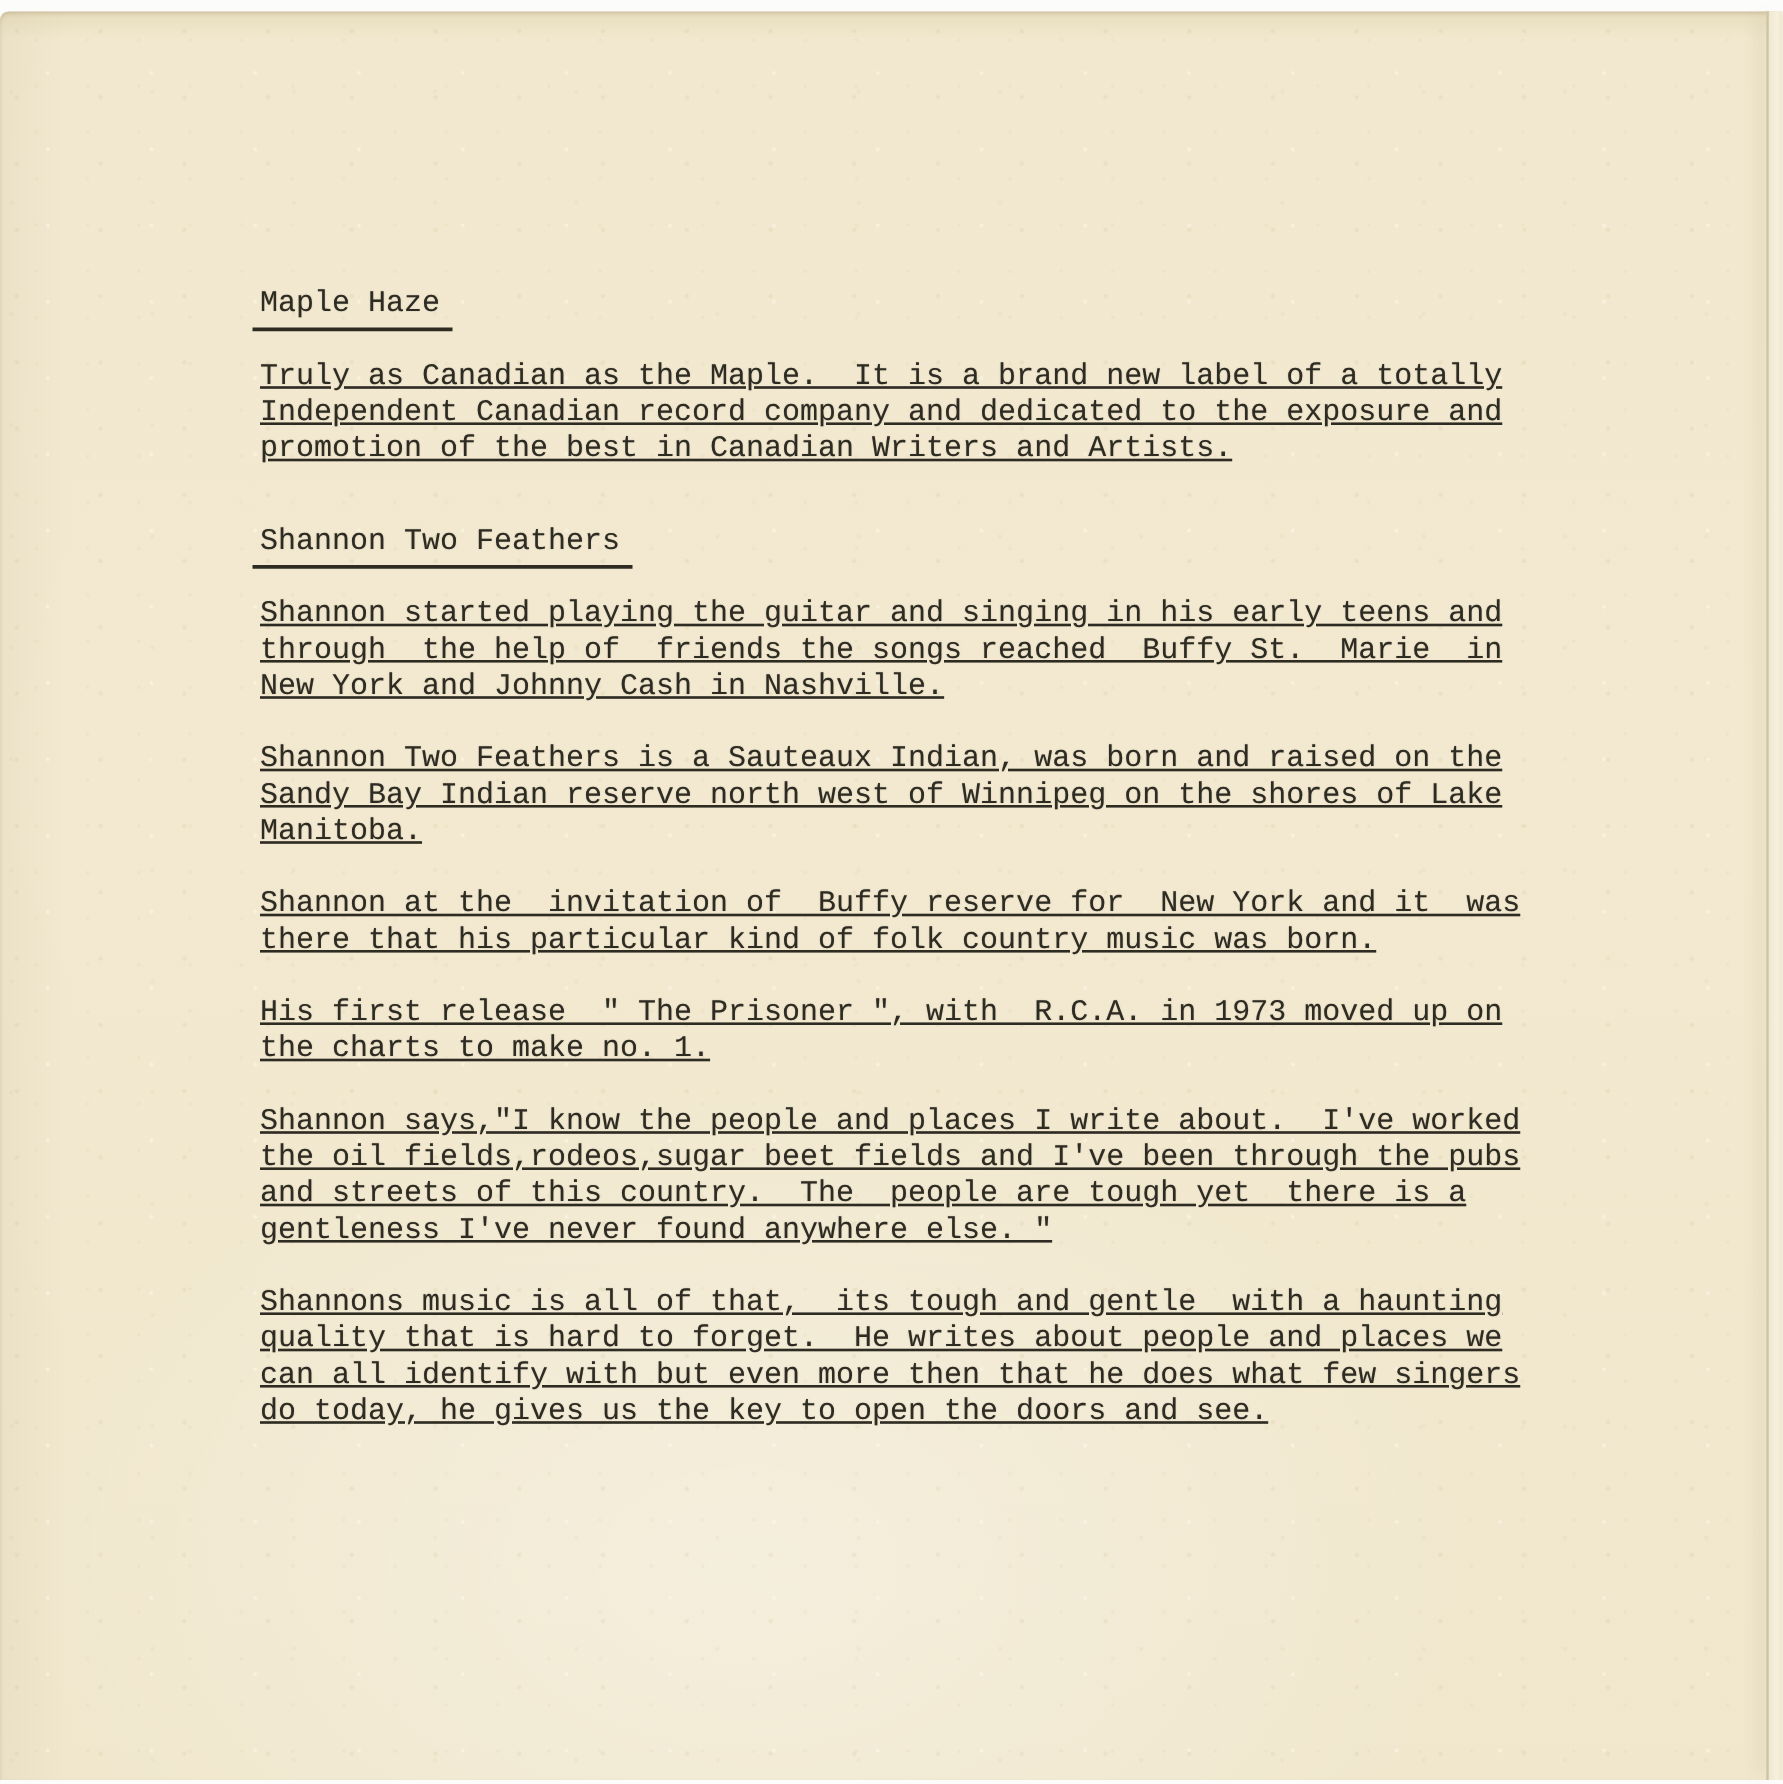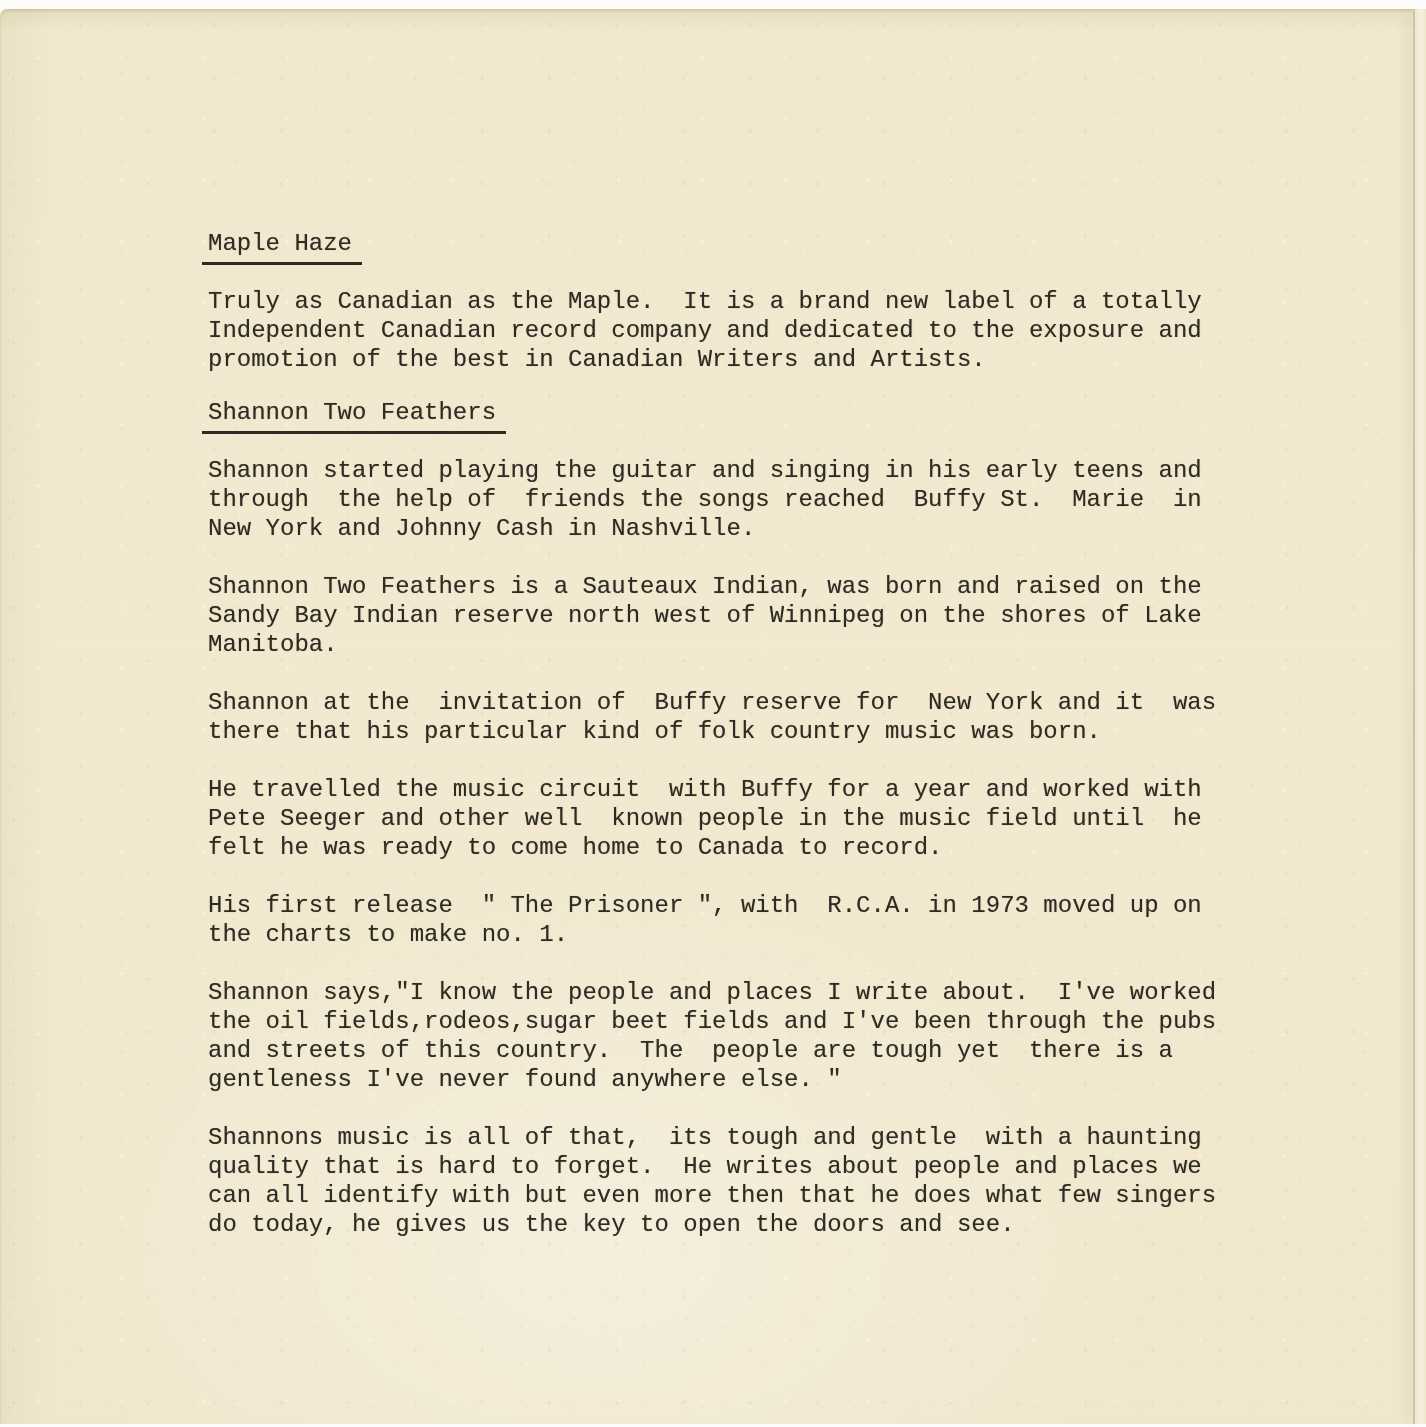--- a/index.html
+++ b/index.html
@@ -74,23 +74,24 @@
   .heading {
     display: inline-block;
     border-bottom: 3px solid #2e2b23;
     padding: 0 10px 4px 6px;
     margin-left: -6px;
     text-align: center;
   }
   .para {
     margin: 0 0 29px 0;
     white-space: pre-wrap;
+    text-decoration: underline;
   }
   .para:last-child { margin-bottom: 0; }
-  .section-2 { margin-top: 24px; }
+  .section-2 { margin-top: 45px; }
 </style>
 </head>
 <body>
 
 <div class="scene">
   <div class="paper">
     <div class="texture"></div>
 
     <div class="text-block">
 
@@ -104,23 +105,20 @@
       <section class="section-2">
         <div class="heading-row"><span class="heading">Shannon Two Feathers</span></div>
         <p class="para">Shannon started playing the guitar and singing in his early teens and
 through  the help of  friends the songs reached  Buffy St.  Marie  in
 New York and Johnny Cash in Nashville.</p>
         <p class="para">Shannon Two Feathers is a Sauteaux Indian, was born and raised on the
 Sandy Bay Indian reserve north west of Winnipeg on the shores of Lake
 Manitoba.</p>
         <p class="para">Shannon at the  invitation of  Buffy reserve for  New York and it  was
 there that his particular kind of folk country music was born.</p>
-        <p class="para">He travelled the music circuit  with Buffy for a year and worked with
-Pete Seeger and other well  known people in the music field until  he
-felt he was ready to come home to Canada to record.</p>
         <p class="para">His first release  " The Prisoner ", with  R.C.A. in 1973 moved up on
 the charts to make no. 1.</p>
         <p class="para">Shannon says,"I know the people and places I write about.  I've worked
 the oil fields,rodeos,sugar beet fields and I've been through the pubs
 and streets of this country.  The  people are tough yet  there is a
 gentleness I've never found anywhere else. "</p>
         <p class="para">Shannons music is all of that,  its tough and gentle  with a haunting
 quality that is hard to forget.  He writes about people and places we
 can all identify with but even more then that he does what few singers
 do today, he gives us the key to open the doors and see.</p>

